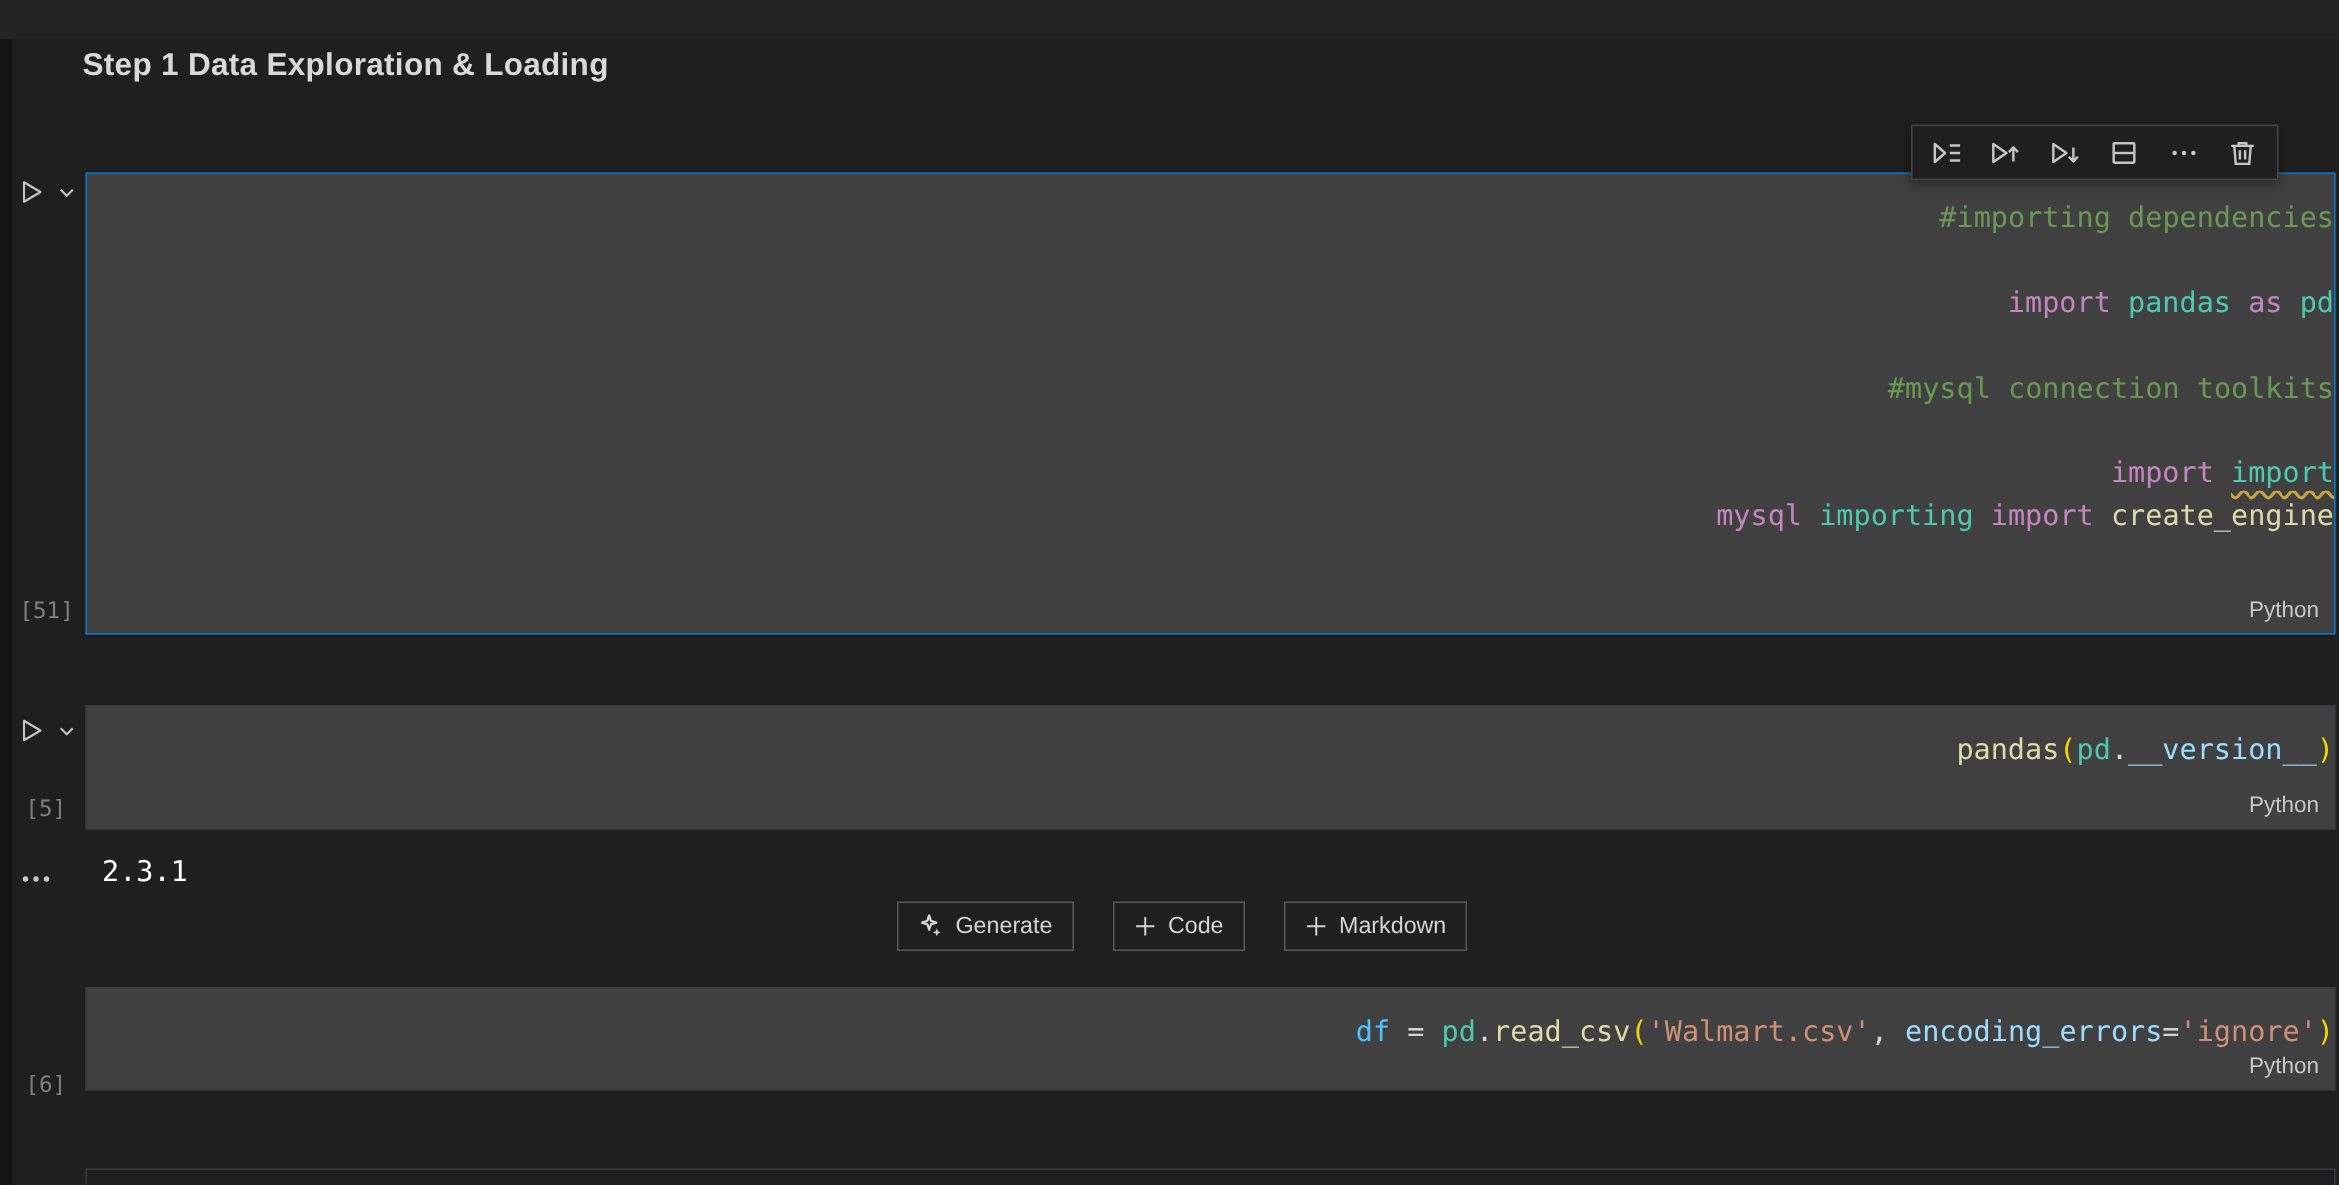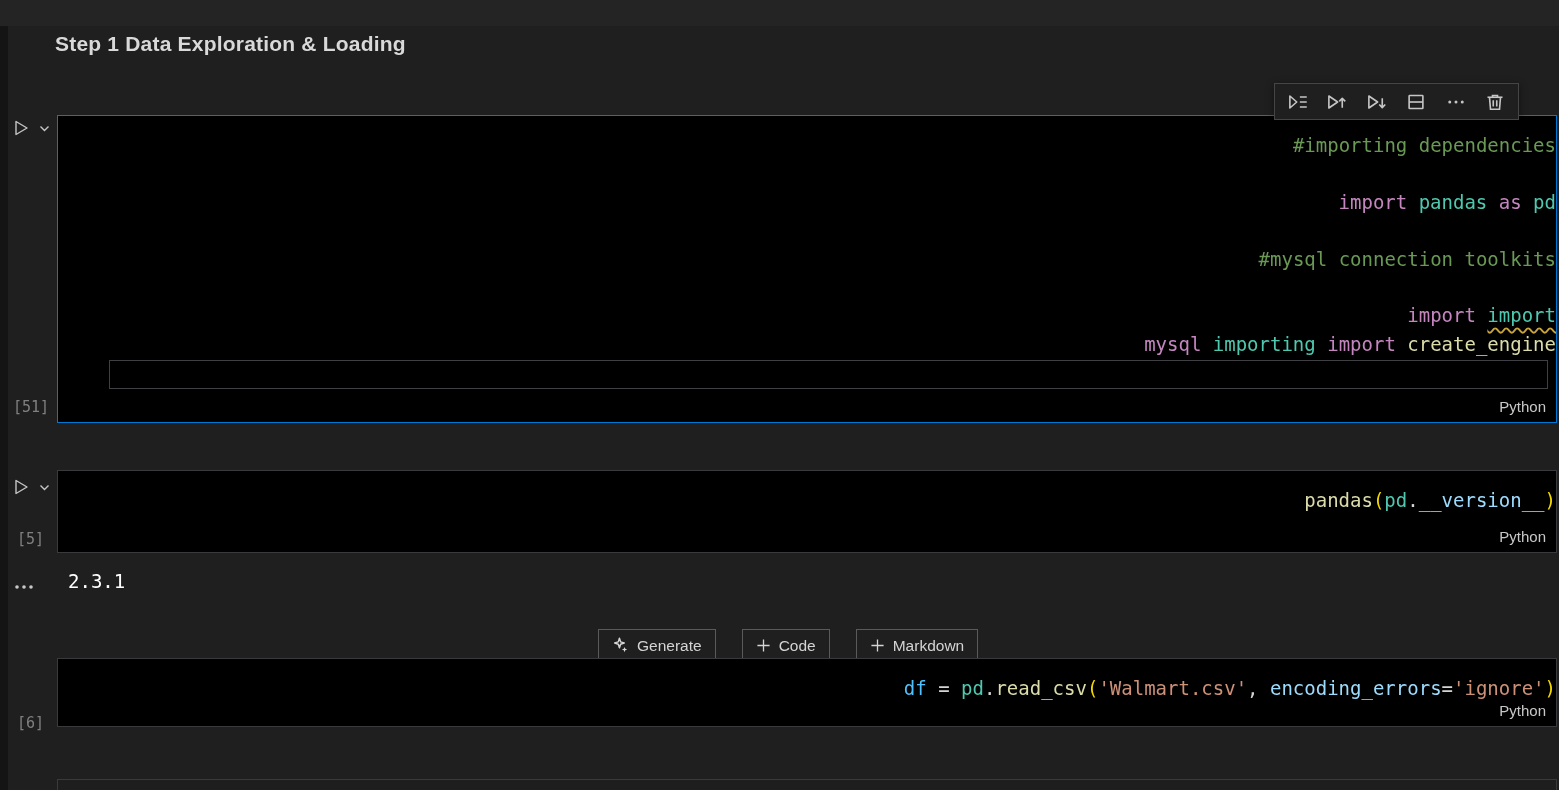--- a/index.html
+++ b/index.html
@@ -17,21 +17,21 @@
   
   .cell-toolbar { position:absolute; left:1274px; top:83px; width:245px; height:37px;
                   background:#1f1f1f; border:1px solid #454545; z-index:20;
                   display:flex; align-items:center; justify-content:space-between;
                   padding:0 10px; box-shadow:0 2px 8px rgba(0,0,0,.45); }
   .tb-btn { width:26px; height:26px; display:flex; align-items:center; justify-content:center;
             border-radius:4px; cursor:pointer; }
   .tb-btn svg { stroke:#c5c5c5; fill:none; stroke-width:1.3; }
 
   
-  .nb-cell { position:absolute; left:57px; width:1500px; background:#000000; }
+  .nb-cell { position:absolute; left:57px; width:1500px; background:#404040; }
   .cell-focused { border:1px solid #0078d4; }
   .cell-blurred { border:1px solid #3a3a3e; }
 
   .code-area { padding:15px 0 0 51px; font-family:"DejaVu Sans Mono", monospace;
                font-size:19px; color:#d4d4d4; }
   .code-line { min-height:28.4px; line-height:28.4px; white-space:pre; }
   .cursor-line { border:1px solid #3f3f44; height:26px; width:calc(100% - 8px); margin-top:2px; }
 
   .tok-kw  { color:#C586C0; }
   .tok-mod { color:#4EC9B0; }
@@ -51,21 +51,21 @@
   .exec-count { position:absolute; font-family:"DejaVu Sans Mono", monospace; font-size:15px;
                 color:#808080; }
 
   .run-group { position:absolute; display:flex; align-items:center; gap:7px; cursor:pointer; }
   .run-group svg { stroke:#c5c5c5; fill:none; stroke-width:1.4; }
 
   .output-dots { position:absolute; left:13px; top:577px; cursor:pointer; }
   .output-text { position:absolute; left:68px; top:570px; font-family:"DejaVu Sans Mono", monospace;
                  font-size:19px; color:#ffffff; }
 
-  .insert-row { position:absolute; left:598px; top:601px; display:flex; gap:26px;margin-top:28px; }
+  .insert-row { position:absolute; left:598px; top:601px; display:flex; gap:26px; }
   .insert-btn { height:33px; border:1px solid #5a5a5a; background:#1f1f1f; color:#d4d4d4;
                 font-family:"Liberation Sans", sans-serif; font-size:15.5px;
                 display:flex; align-items:center; gap:8px; padding:0 13px; cursor:pointer; }
   .insert-btn svg { stroke:#d4d4d4; fill:none; stroke-width:1.4; }
 
   .partial-cell { position:absolute; left:57px; top:779px; width:1500px; height:11px;
                   background:#1e1e1e; border:1px solid #3a3a3e; border-bottom:none; }
 </style>
 </head>
 <body>

